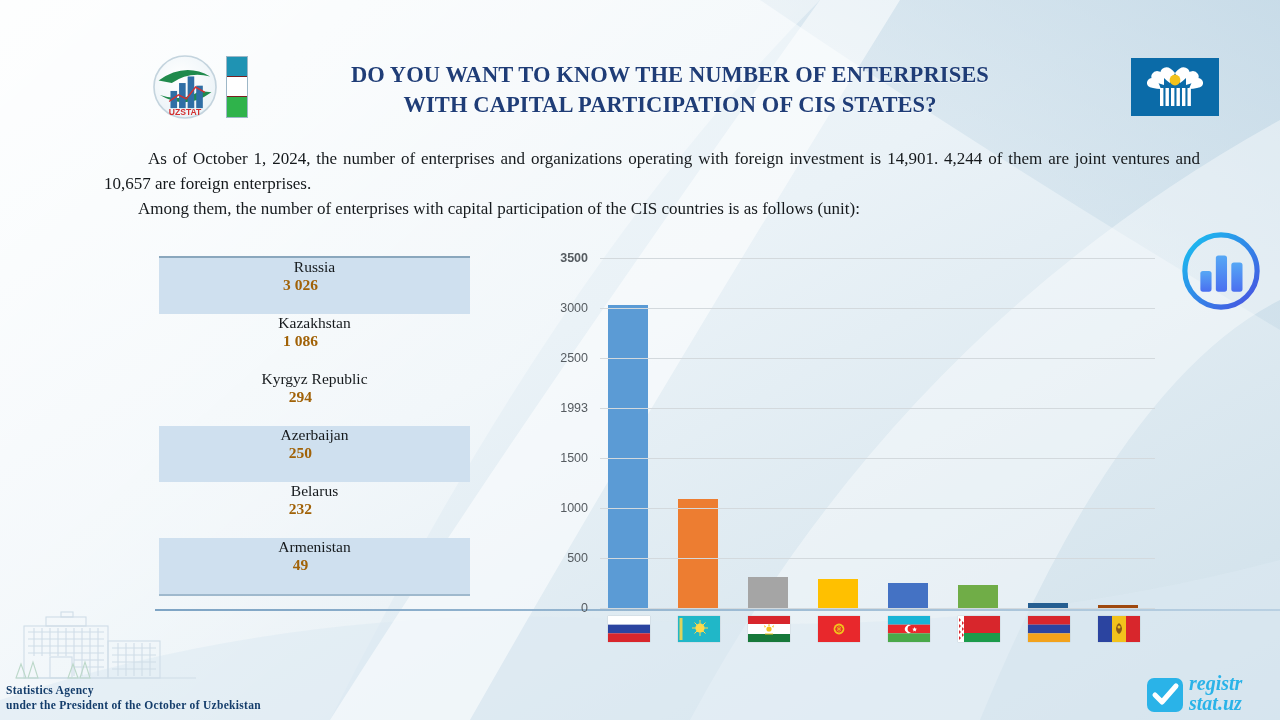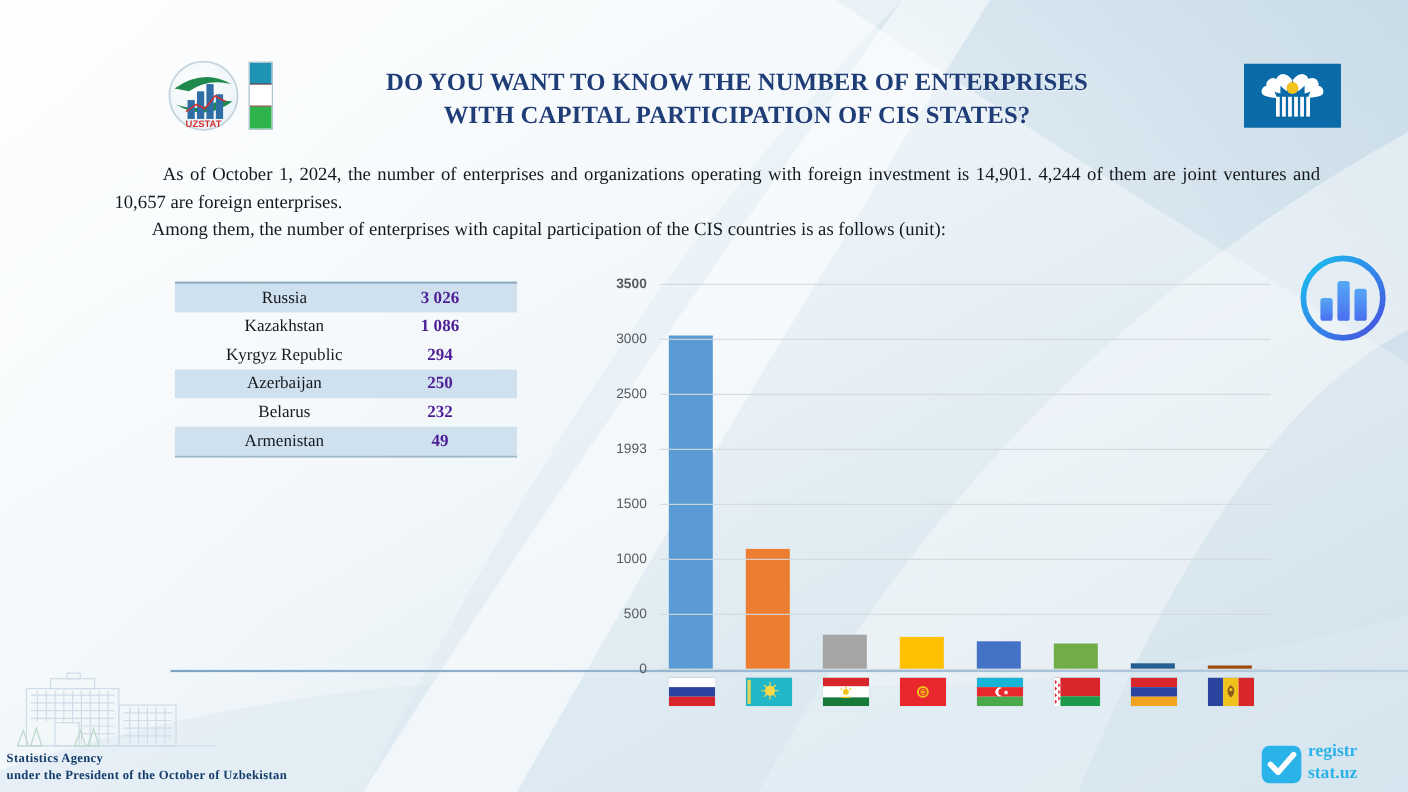--- a/index.html
+++ b/index.html
@@ -45,24 +45,24 @@
     text-align:justify;
   }
   #bodytext p { text-indent:44px; }
   #bodytext p.p2 { text-indent:34px; }
 
   
   #table {
     position:absolute; left:159px; top:256px; width:311px; z-index:3;
     border-top:2px solid #8aa7bd; border-bottom:2px solid #9fb9cd;
   }
-  .trow { height:26px; display:flex; align-items:center; }
+  .trow { height:56px; display:flex; align-items:center;flex-direction:column; }
   .trow.alt { background:#cfe0ef; }
   .tname { width:64%; text-align:center; font-size:15.5px; color:#15191c; }
-  .tval  { width:36%; text-align:center; font-size:15.5px; font-weight:bold; color:#4c1d95;
+  .tval  { width:36%; text-align:center; font-size:15.5px; font-weight:bold; color:#a16207;
            padding-right:28px; }
 
   
   #chart { position:absolute; left:540px; top:250px; width:620px; height:400px; z-index:3; }
   .ylab {
     position:absolute; width:48px; text-align:right;
     font-family:"Liberation Sans", sans-serif;
     font-size:12.5px; color:#555b60; line-height:12px;
   }
   .grid { position:absolute; left:60px; width:555px; height:1px; background:#d3d9dd; }
@@ -82,21 +82,21 @@
     position:absolute; left:6px; top:683px; z-index:3;
     font-size:11.5px; font-weight:bold; line-height:15px; color:#143d6b;
     letter-spacing:0.3px;
   }
   #footer-rule { position:absolute; left:155px; top:609px; width:1125px; height:2px;
                  background:linear-gradient(90deg,#7ea4c4,#b9d0e2); z-index:2; }
   #registr { position:absolute; left:1145px; top:674px; width:132px; height:42px; z-index:3; }
   #registr .txt {
     position:absolute; left:44px; top:-1px;
     font-family:"Liberation Serif", serif;
-    font-weight:bold; font-size:16px; line-height:20px; color:#2ab3e8;
+    font-style:italic; font-weight:bold; font-size:20px; line-height:20px; color:#2ab3e8;
   }
 </style>
 </head>
 <body>
 
 <svg id="bg" viewBox="0 0 1280 720">
   <defs>
     <linearGradient id="bgG" x1="0" y1="0" x2="1" y2="1">
       <stop offset="0" stop-color="#f4f9fb"></stop>
       <stop offset="0.45" stop-color="#eaf2f7"></stop>

